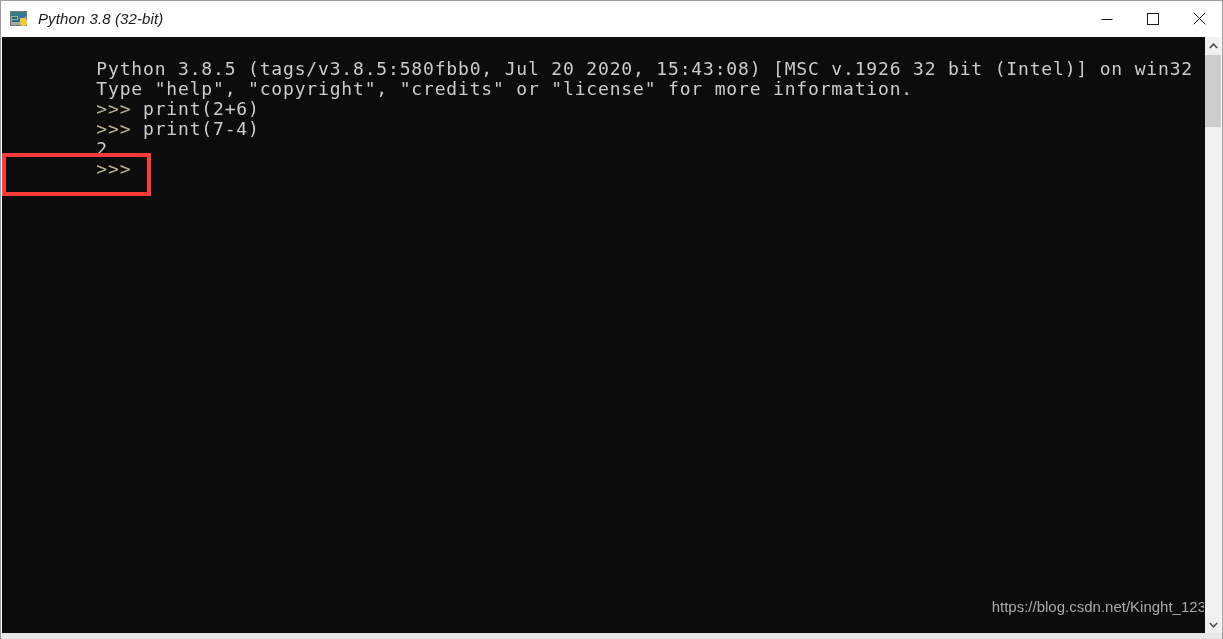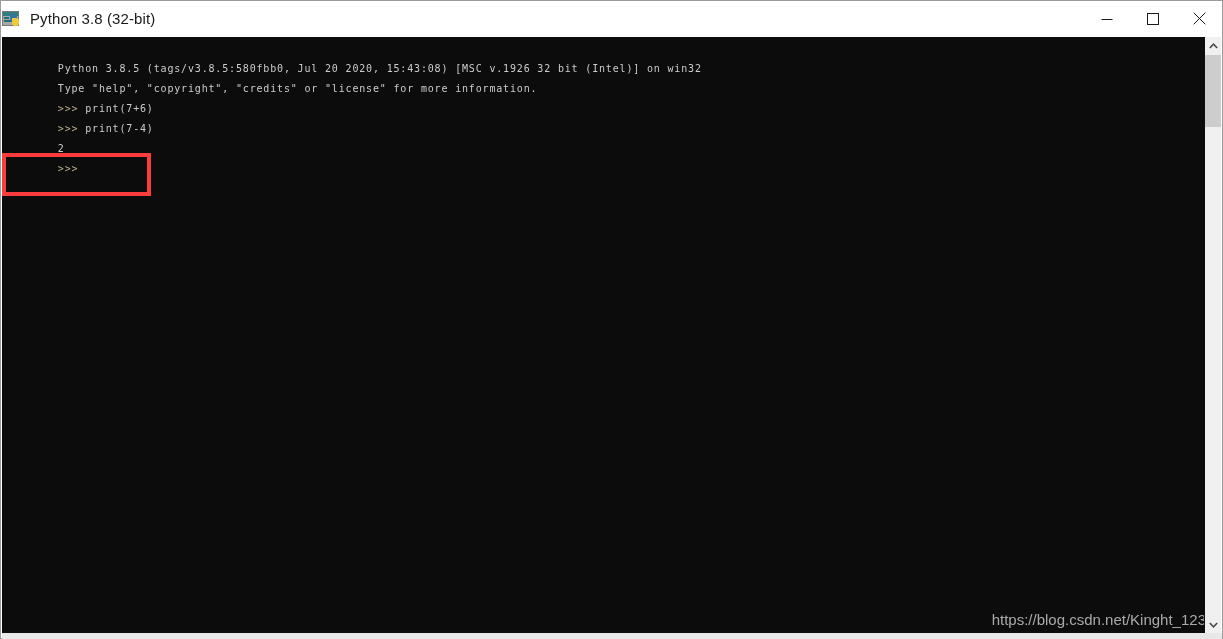--- a/index.html
+++ b/index.html
@@ -31,22 +31,24 @@
     left: 0; top: 0;
     width: 1221px;
     height: 35px;
     background: #ffffff;
     display: flex;
     align-items: center;
   }
   #title-left {
     display: flex;
     align-items: center;
+    padding-left: 8px;
     flex: 1 1 auto;
     min-width: 0;
+    font-style: italic;
   }
   #app-icon {
     width: 20px;
     height: 20px;
     position: relative;
     flex: 0 0 auto;
     margin-right: 9px;
   }
   #app-icon .console-win {
     position: absolute;
@@ -139,42 +141,42 @@
     line-height: 20px;
     font-family: "DejaVu Serif", "Liberation Serif", serif;
     font-size: 16px;
     color: #cccccc;
     white-space: pre;
     letter-spacing: 0px;
   }
   
   .mono {
     font-family: "DejaVu Sans Mono", "Liberation Mono", monospace;
-    font-size: 10px;
+    font-size: 18px;
     letter-spacing: 0.83px;
   }
   .prompt { color: #bdb291; }
 
   
   #red-box {
     position: absolute;
     left: 0px;
     top: 116px;
     width: 149px;
     height: 43px;
     border: 4px solid #fa3c3c;
     box-sizing: border-box;
     pointer-events: none;
   }
 
   
   #watermark {
     position: absolute;
     right: 0px;
-    bottom: 5px;
+    bottom: 18px;
     width: 243px;
     overflow: hidden;
     text-align: right;
     font-family: "Liberation Sans", sans-serif;
     font-size: 15px;
     color: #b7b7b7;
     white-space: nowrap;
     opacity: 0.92;
   }
 
@@ -262,21 +264,21 @@
 
       <div class="line mono">
         <span>Python 3.8.5 (tags/v3.8.5:580fbb0, Jul 20 2020, 15:43:08) [MSC v.1926 32 bit (Intel)] on win32</span>
       </div>
 
       <div class="line mono">
         <span>Type "help", "copyright", "credits" or "license" for more information.</span>
       </div>
 
       <div class="line mono">
-        <span class="prompt">&gt;&gt;&gt; </span><span>print(7+6)</span>
+        <span class="prompt">&gt;&gt;&gt; </span><span>print(2+6)</span>
       </div>
 
 
       <div class="line mono">
         <span class="prompt">&gt;&gt;&gt; </span><span>print(7-4)</span>
       </div>
 
       <div class="line mono">
         <span>2</span>
       </div>

